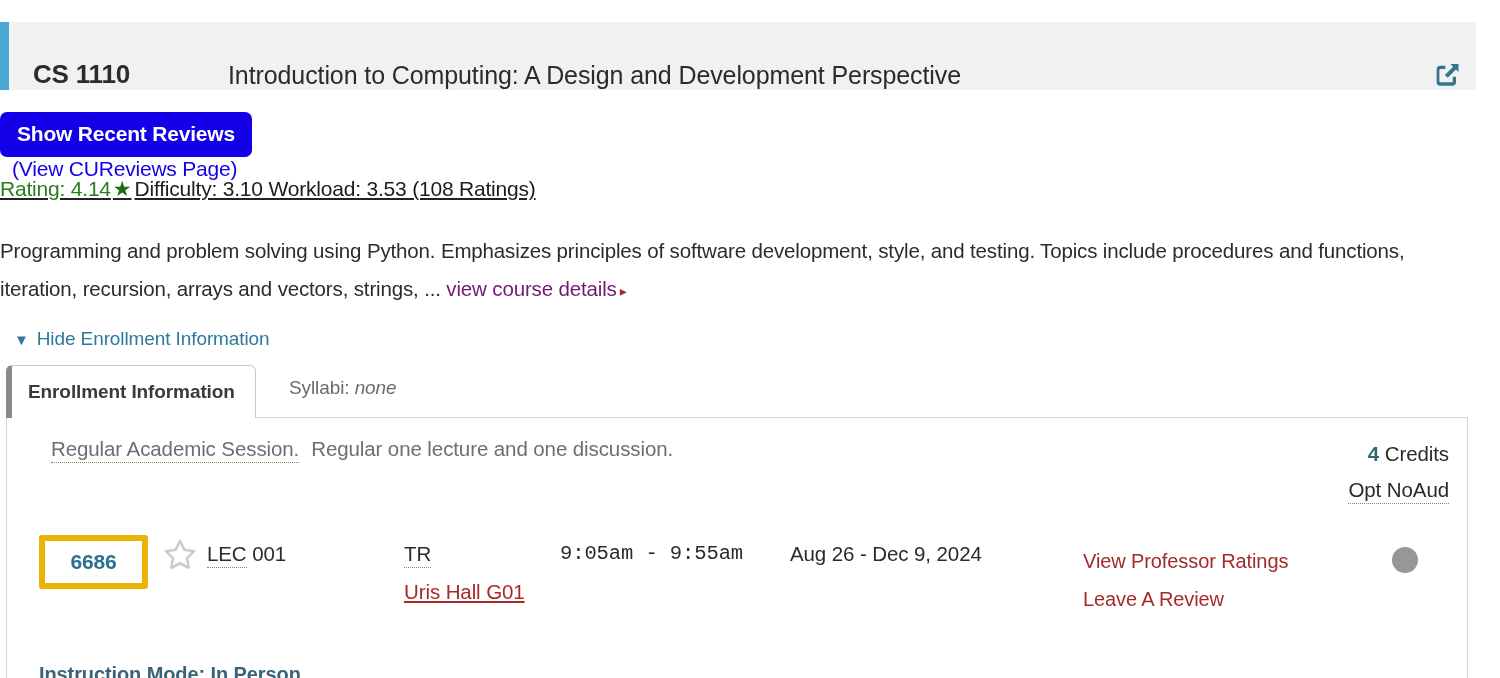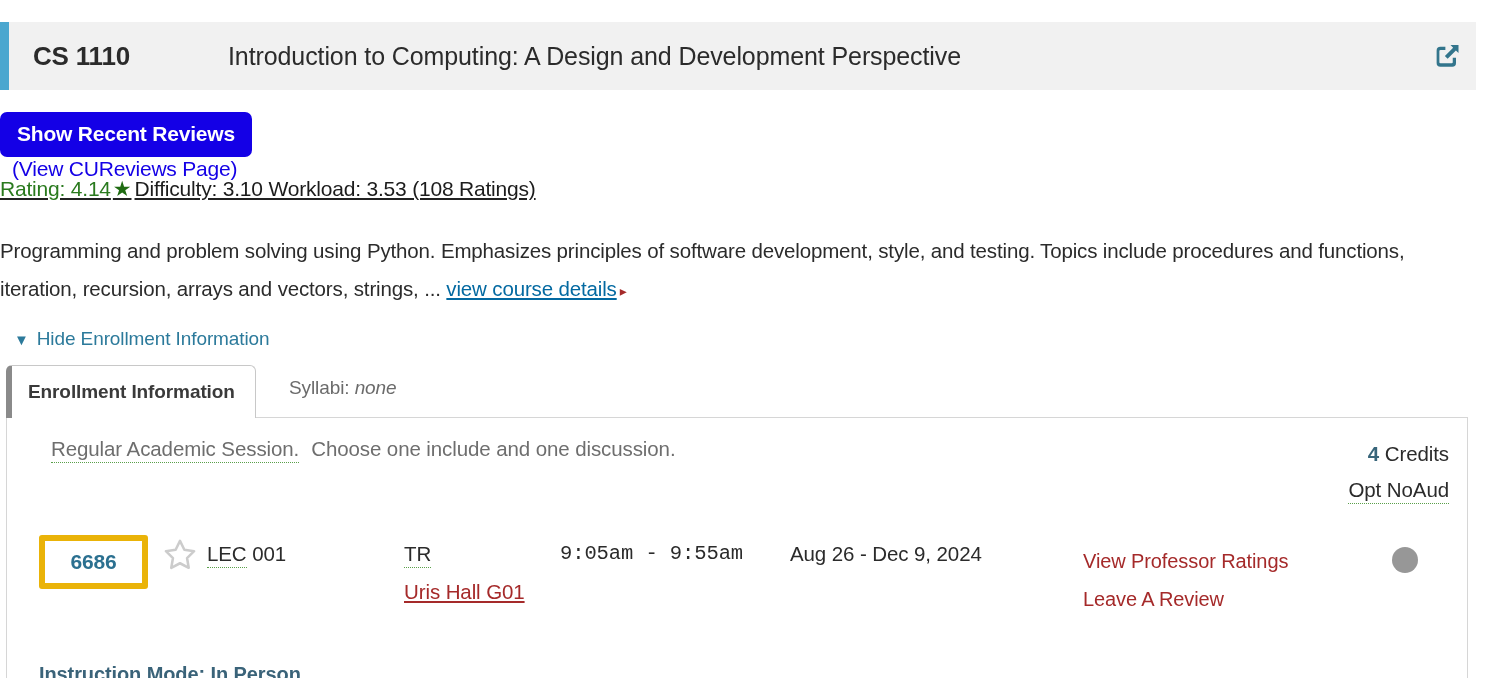--- a/index.html
+++ b/index.html
@@ -20,21 +20,21 @@
   .course-header {
     position: absolute;
     left: 0;
     top: 22px;
     width: 1476px;
     height: 68px;
     background: #f1f1f1;
     border-left: 9px solid #4ba7cf;
     box-sizing: border-box;
     display: flex;
-    align-items: center;
+    align-items: flex-end;
   }
   .course-code {
     font-size: 26px;
     font-weight: bold;
     color: #2b2b2b;
     letter-spacing: -0.2px;
     margin-left: 24px;
     width: 195px;
     flex: none;
   }
@@ -107,22 +107,21 @@
     position: absolute;
     left: 0;
     top: 232px;
     width: 1470px;
     font-size: 20.5px;
     line-height: 38px;
     color: #2b2b2b;
     letter-spacing: -0.15px;
   }
   .link-details {
-    color: #0369a1;
-    text-decoration: underline;
+    color: #701a75;
     cursor: pointer;
   }
   .caret-right {
     color: #a52a2a;
     font-size: 14px;
     margin-left: 3px;
   }
 
   
   .toggle-row {
@@ -378,21 +377,21 @@
   <span>Hide Enrollment Information</span>
 </div>
 
 <div class="tabs-row">
   <div class="tab-active">Enrollment Information</div>
   <div class="tab-syllabi"><span>Syllabi:</span> <i>none</i></div>
 </div>
 
 <div class="panel">
 
-  <div class="session-row"><span class="dotted-green">Regular Academic Session.</span><span class="session-note">Choose one include and one discussion.</span></div>
+  <div class="session-row"><span class="dotted-green">Regular Academic Session.</span><span class="session-note">Regular one lecture and one discussion.</span></div>
 
   <div class="credits-block">
     <div><span class="credits-num">4</span> <span>Credits</span></div>
     <div><span class="dotted-green">Opt NoAud</span></div>
   </div>
 
   <div class="class-row">
     <div class="class-nbr">6686</div>
 
     <span class="star-outline">

